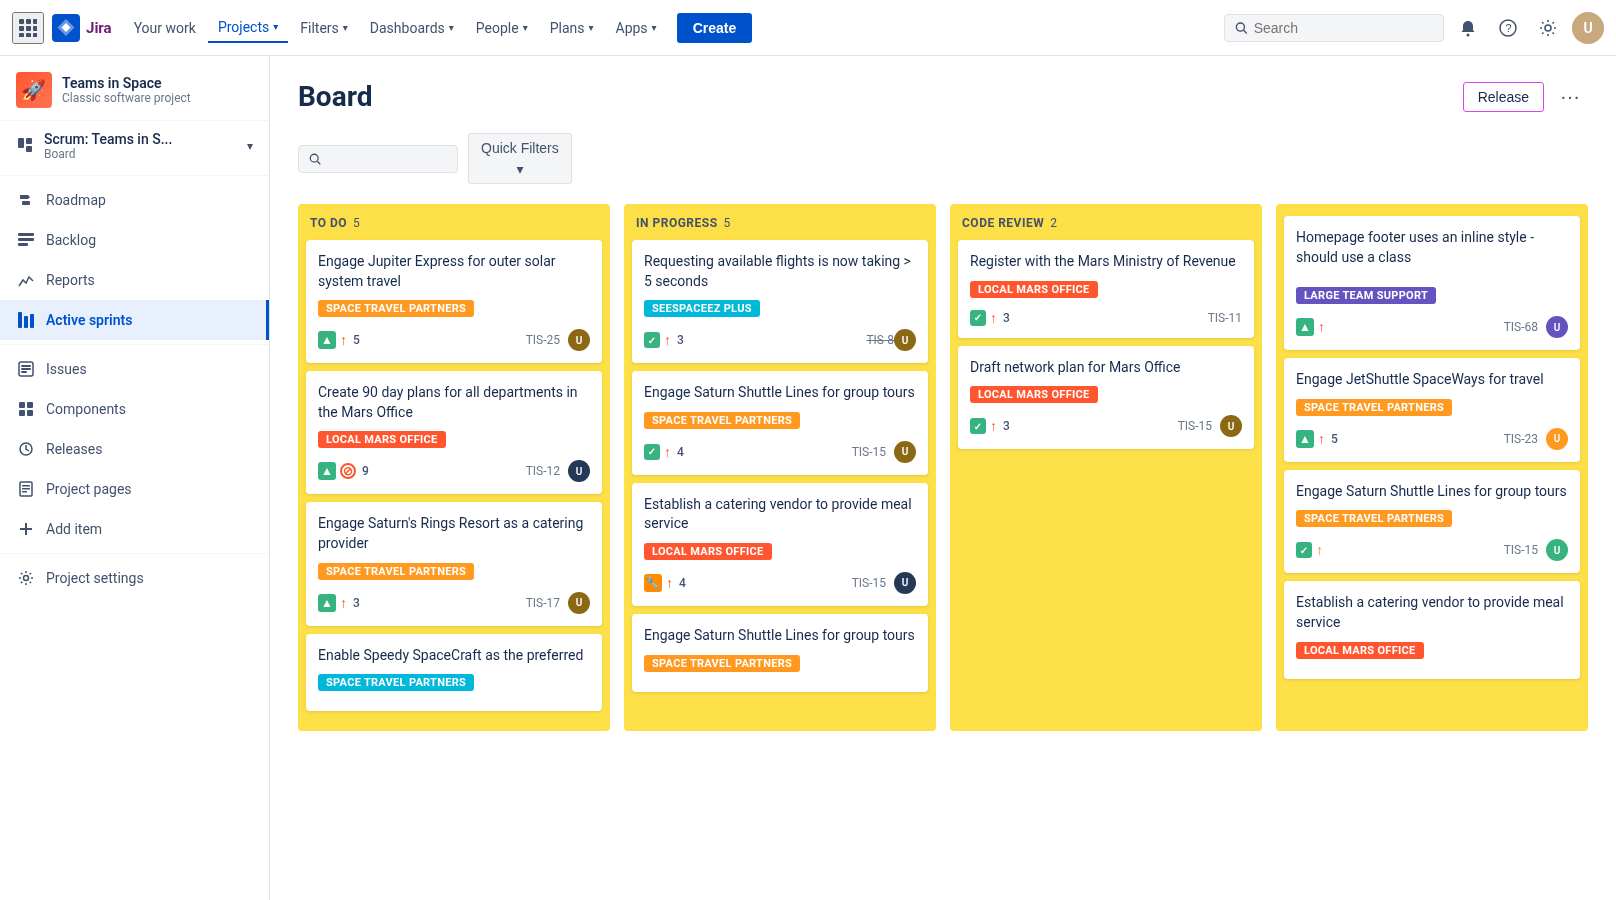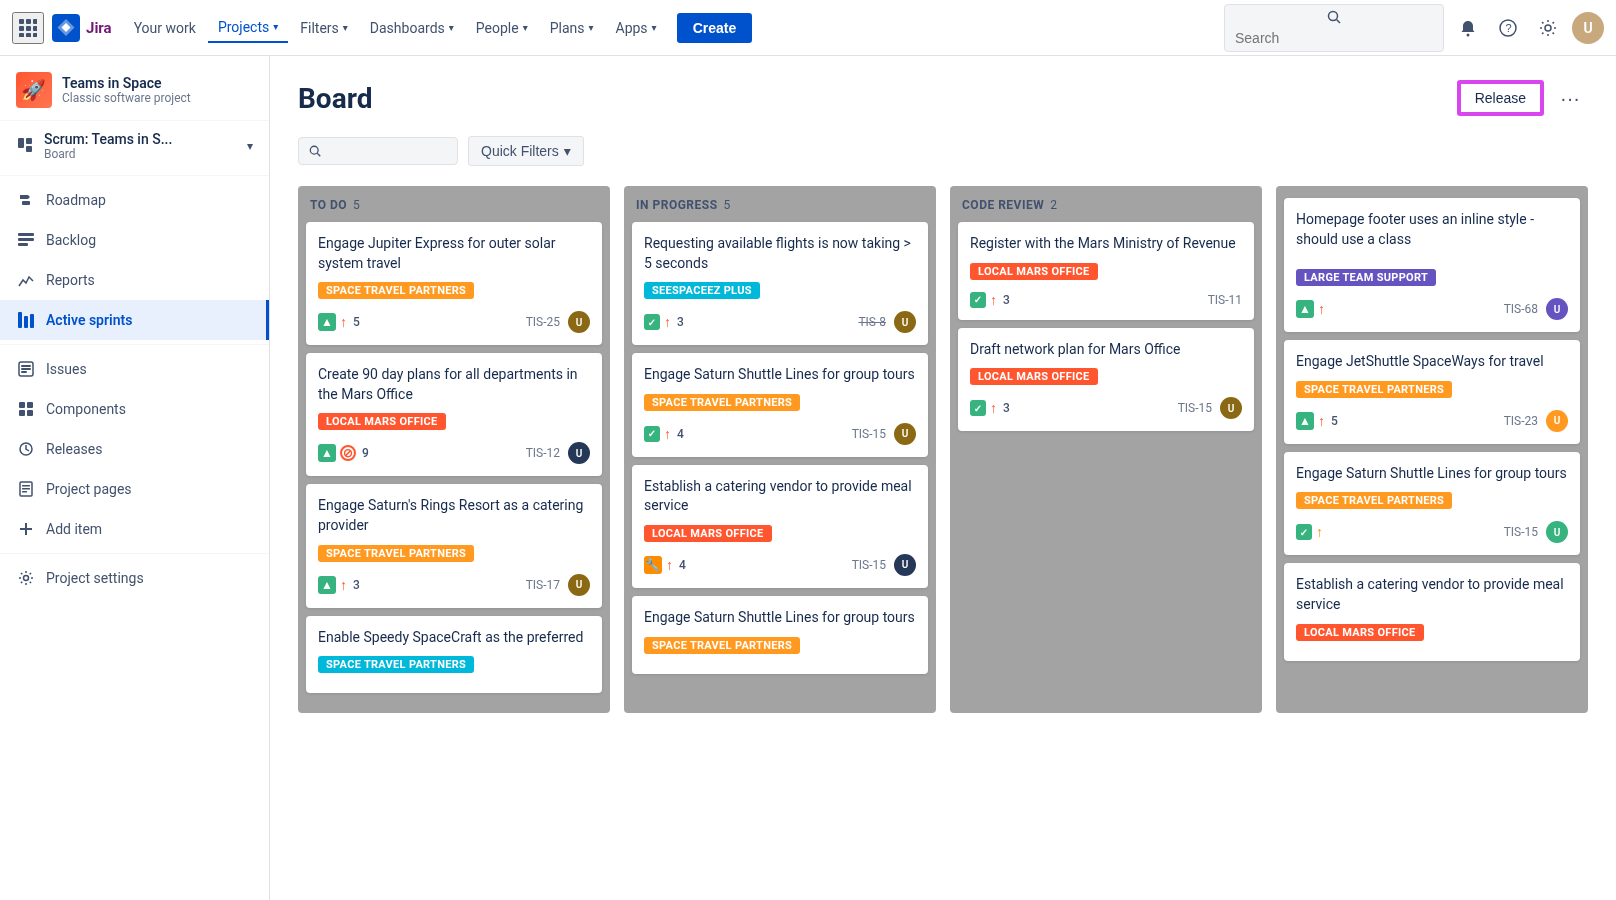--- a/index.html
+++ b/index.html
@@ -13,21 +13,21 @@
     }
     .topnav-grid-icon { width: 32px; height: 32px; display: flex; align-items: center; justify-content: center; cursor: pointer; color: #42526e; margin-right: 4px; }
     .topnav-logo { display: flex; align-items: center; gap: 6px; margin-right: 8px; cursor: pointer; }
     .topnav-logo-icon { width: 28px; height: 28px; background: #0052cc; border-radius: 4px; display: flex; align-items: center; justify-content: center; }
     .topnav-logo-text { color: #701a75; font-weight: 700; font-size: 15px; }
     .topnav-nav { display: flex; align-items: center; gap: 2px; flex: 1; }
     .topnav-nav-item { padding: 6px 10px; border-radius: 3px; cursor: pointer; color: #42526e; font-size: 14px; display: flex; align-items: center; gap: 4px; white-space: nowrap; }
     .topnav-nav-item.active { color: #0052cc; border-bottom: 2px solid #0052cc; border-radius: 0; }
     .topnav-create { background: #0052cc; color: #fff; border: none; padding: 7px 16px; border-radius: 3px; font-size: 14px; font-weight: 600; cursor: pointer; margin-left: 8px; }
     .topnav-right { display: flex; align-items: center; gap: 8px; margin-left: auto; }
-    .search-box { display: flex; align-items: center; background: #f4f5f7; border: 1px solid #dfe1e6; border-radius: 4px; padding: 5px 10px; gap: 6px; width: 220px; flex-direction: column; }
+    .search-box { display: flex; align-items: center; background: #f4f5f7; border: 1px solid #dfe1e6; border-radius: 4px; padding: 5px 10px; gap: 6px; width: 220px; }
     .search-box input { background: none; border: none; outline: none; font-size: 14px; color: #42526e; width: 100%; }
     .topnav-icon-btn { width: 32px; height: 32px; border-radius: 50%; background: none; border: none; cursor: pointer; display: flex; align-items: center; justify-content: center; color: #42526e; font-size: 16px; }
     .avatar { width: 32px; height: 32px; border-radius: 50%; background: #c8a97e; display: flex; align-items: center; justify-content: center; cursor: pointer; overflow: hidden; font-size: 14px; color: #fff; font-weight: 600; }
 
     
     .layout { display: flex; margin-top: 56px; min-height: calc(100vh - 56px); }
 
     
     .sidebar { width: 270px; background: #fff; border-right: 1px solid #dfe1e6; padding: 0; flex-shrink: 0; overflow-y: auto; }
     .sidebar-project { padding: 16px 16px 12px; display: flex; align-items: center; gap: 10px; border-bottom: 1px solid #f4f5f7; }
@@ -43,31 +43,31 @@
     .sidebar-item { display: flex; align-items: center; gap: 10px; padding: 10px 16px; cursor: pointer; border-radius: 0; color: #42526e; font-size: 14px; }
     .sidebar-item.active { background: #e8f0fe; color: #0052cc; font-weight: 600; border-right: 3px solid #0052cc; }
     .sidebar-item-icon { width: 20px; height: 20px; display: flex; align-items: center; justify-content: center; flex-shrink: 0; }
     .sidebar-item-label { }
 
     
     .main { flex: 1; padding: 24px 28px; background: #fff; overflow-x: auto; }
     .board-header { display: flex; align-items: center; justify-content: space-between; margin-bottom: 20px; }
     .board-title { font-size: 28px; font-weight: 700; color: #172b4d; }
     .board-header-actions { display: flex; align-items: center; gap: 8px; }
-    .release-btn { background: #fff; border: 4px solid #d946ef; border-radius: 3px; padding: 6px 14px; font-size: 14px; cursor: pointer; color: #172b4d; }
+    .release-btn { background: #fff; border: 1px solid #d946ef; border-radius: 3px; padding: 6px 14px; font-size: 14px; cursor: pointer; color: #172b4d; }
     .more-btn { background: none; border: none; cursor: pointer; font-size: 20px; color: #42526e; padding: 4px 8px; }
 
     .board-toolbar { display: flex; align-items: center; gap: 10px; margin-bottom: 20px; }
     .search-filter { display: flex; align-items: center; background: #f4f5f7; border: 1px solid #dfe1e6; border-radius: 4px; padding: 5px 10px; gap: 6px; width: 160px; }
     .search-filter input { background: none; border: none; outline: none; font-size: 14px; color: #42526e; width: 100%; }
-    .quick-filters-btn { display: flex; align-items: center; gap: 5px; padding: 6px 12px; background: #f4f5f7; border: 1px solid #dfe1e6; border-radius: 3px; cursor: pointer; font-size: 14px; color: #42526e; }
+    .quick-filters-btn { display: flex; align-items: center; gap: 5px; padding: 6px 12px; background: #f4f5f7; border: 1px solid #dfe1e6; border-radius: 3px; cursor: pointer; font-size: 14px; color: #42526e; flex-direction: column; }
 
     
     .board-columns { display: flex; gap: 14px; min-width: 900px; }
-    .board-column { flex: 1; min-width: 240px; background: #a3a3a3; border-radius: 4px; padding: 12px 8px; }
+    .board-column { flex: 1; min-width: 240px; background: #fde047; border-radius: 4px; padding: 12px 8px; }
     .column-header { font-size: 12px; font-weight: 700; color: #42526e; letter-spacing: 0.5px; text-transform: uppercase; padding: 0 4px 10px; display: flex; align-items: center; gap: 6px; }
     .column-count { font-weight: 400; }
 
     .card { background: #fff; border-radius: 4px; padding: 12px; margin-bottom: 8px; box-shadow: 0 1px 3px rgba(9,30,66,.13); cursor: pointer; }
     .card-title { font-size: 14px; color: #172b4d; margin-bottom: 8px; line-height: 1.4; }
     .card-tag { display: inline-block; padding: 2px 8px; border-radius: 3px; font-size: 11px; font-weight: 700; text-transform: uppercase; letter-spacing: 0.3px; margin-bottom: 8px; }
     .tag-space-travel { background: #ff991f; color: #fff; }
     .tag-seespaceez { background: #00b8d9; color: #fff; }
     .tag-local-mars { background: #ff5630; color: #fff; }
     .tag-large-team { background: #6554c0; color: #fff; margin-top: 12px; }
@@ -418,21 +418,21 @@
           <div class="card-title">Requesting available flights is now taking &gt; 5 seconds</div>
           <div class="card-tag tag-seespaceez">SEESPACEEZ PLUS</div>
           <div class="card-footer">
             <div class="card-meta">
               <div class="card-icons">
                 <div class="checkbox-icon"></div>
                 <div class="icon-priority-high" style="color:#ff5630;">↑</div>
               </div>
               <span class="card-count">3</span>
             </div>
-            <div style="display:flex;align-items:center;gap:8px;">
+            <div style="display:flex;align-items:center;">
               <span class="card-id-strikethrough">TIS-8</span>
               <div class="card-avatar brown">U</div>
             </div>
           </div>
         </div>
 
         <div class="card">
           <div class="card-title">Engage Saturn Shuttle Lines for group tours</div>
           <div class="card-tag tag-space-travel">SPACE TRAVEL PARTNERS</div>
           <div class="card-footer">

